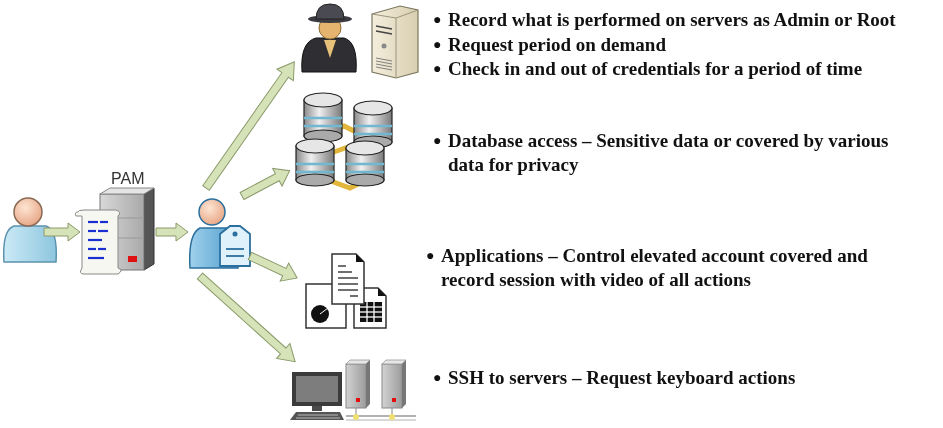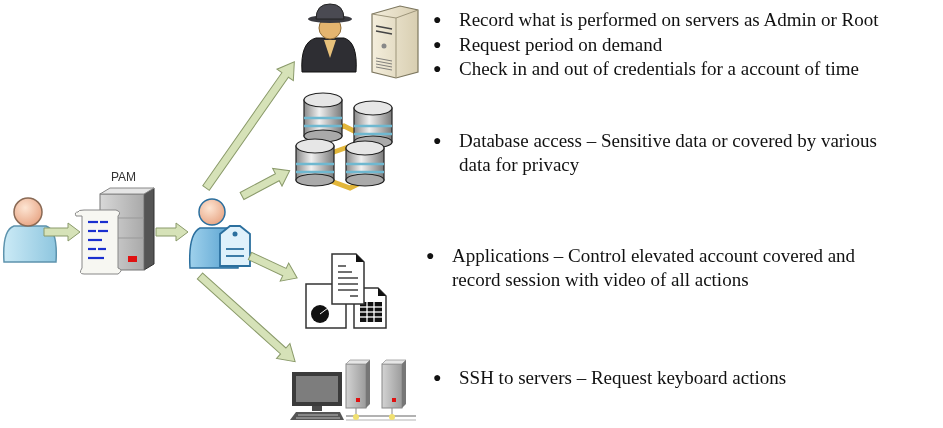--- a/index.html
+++ b/index.html
@@ -1,21 +1,21 @@
 <!DOCTYPE html>
 <html><head>
 <meta charset="utf-8">
 <style>
   html, body { margin:0; padding:0; background:#ffffff; }
   body { width:943px; height:428px; position:relative; overflow:hidden; font-family:"Liberation Serif", serif; }
   svg { position:absolute; overflow:visible; }
   .bullet-text { position:absolute; font-family:"Liberation Serif", serif; font-size:19px; color:#111; line-height:23px; white-space:nowrap; }
   .bullet-text .dot { position:absolute; left:0; font-size:14px; }
-  .bullet-text .txt { position:absolute; left:26px; }
-  .pam-label { font-family:"Liberation Sans", sans-serif; font-size:12px; color:#333; position:absolute; left:111px; top:170px; }
+  .bullet-text .txt { position:absolute; left:15px;font-weight:bold; }
+  .pam-label { font-family:"Liberation Sans", sans-serif; font-size:16px; color:#333; position:absolute; left:111px; top:170px; }
 </style>
 </head>
 <body>
 
 <svg width="60" height="80" style="left:0;top:190px;" viewBox="0 0 60 80">
   <defs>
     <radialGradient id="headg" cx="40%" cy="35%" r="65%">
         <stop offset="0" stop-color="#fde5d3"></stop>
         <stop offset="1" stop-color="#e9a989"></stop>
       </radialGradient>
@@ -249,21 +249,21 @@
   <div class="bullet-text" style="left:433px;top:8px;">
     <span class="dot">●</span>
     <span class="txt">Record what is performed on servers as Admin or Root</span>
   </div>
   <div class="bullet-text" style="left:433px;top:33px;">
     <span class="dot">●</span>
     <span class="txt">Request period on demand</span>
   </div>
   <div class="bullet-text" style="left:433px;top:57px;">
     <span class="dot">●</span>
-    <span class="txt">Check in and out of credentials for a account of time</span>
+    <span class="txt">Check in and out of credentials for a period of time</span>
   </div>
 </div>
 
 <div>
   <div class="bullet-text" style="left:433px;top:129px;">
     <span class="dot">●</span>
     <span class="txt">Database access – Sensitive data or covered by various</span>
   </div>
   <div class="bullet-text" style="left:433px;top:153px;">
     <span class="txt">data for privacy</span>

